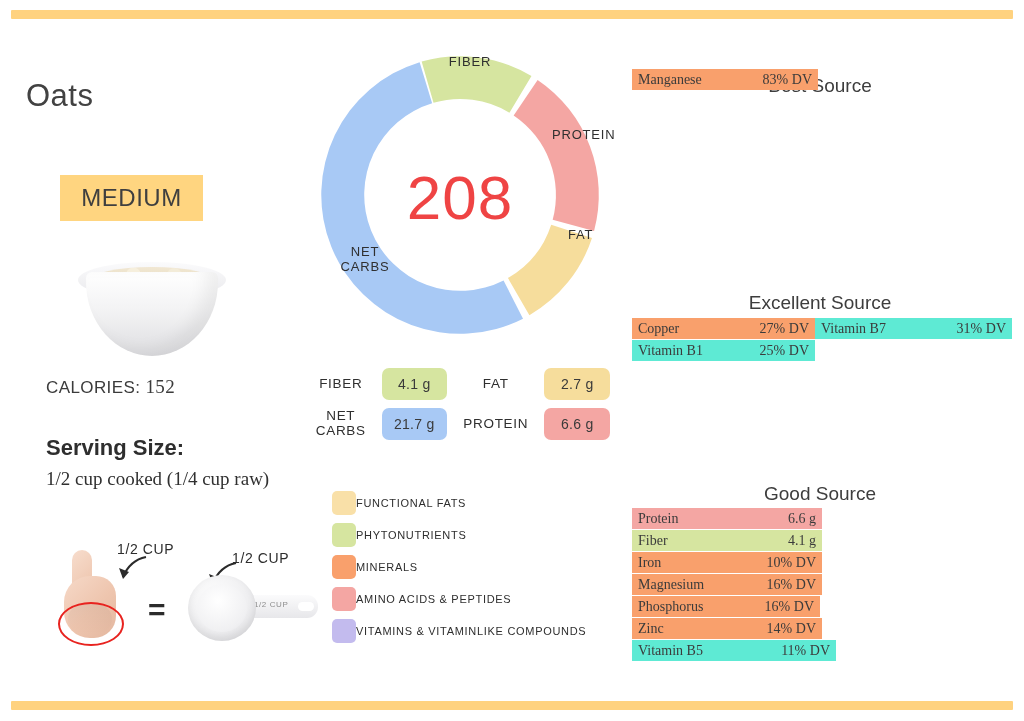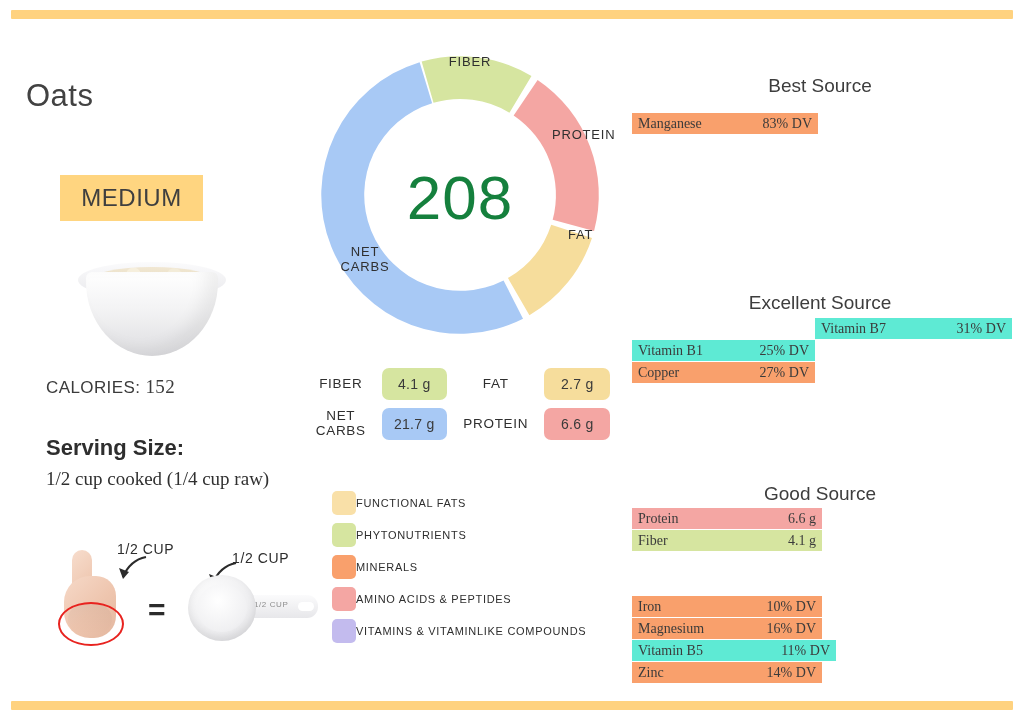--- a/index.html
+++ b/index.html
@@ -128,21 +128,21 @@
   }
   .arrow{position:absolute;}
 
   
   .donut-wrap{position:absolute;left:300px;top:30px;width:320px;height:330px;}
   .donut-center{
     position:absolute;left:0;top:0;width:320px;height:330px;
     display:flex;align-items:center;justify-content:center;
   }
   .donut-num{
-    font-size:62px;color:#15803d;font-weight:400;letter-spacing:1px;
+    font-size:62px;color:#ef4444;font-weight:400;letter-spacing:1px;
     transform:translateY(2px);
   }
   .seg-label{
     position:absolute;font-size:13px;letter-spacing:.8px;color:#2f2f2f;
     text-align:center;line-height:1.15;
   }
   .lbl-fiber{left:130px;top:25px;width:80px;}
   .lbl-protein{left:252px;top:98px;width:86px;text-align:left;}
   .lbl-fat{left:268px;top:198px;width:50px;text-align:left;}
   .lbl-netcarbs{left:28px;top:215px;width:74px;}
@@ -181,21 +181,21 @@
   .t-excellent{top:292px;}
   .t-good{top:483px;}
 
   .bar{
     position:absolute;height:21px;
     display:flex;align-items:center;justify-content:space-between;
     padding:0 6px;box-sizing:border-box;
     font-family:"Liberation Serif",serif;font-size:14px;color:#3b3b3b;
   }
   .bar .val{font-family:"Liberation Serif",serif;}
-  .m-mineral{background:#f9a06c;margin-top:44px;}
+  .m-mineral{background:#f9a06c;}
   .m-vitamin{background:#5eead4;}
   .m-protein{background:#f4a6a3;}
   .m-fiber{background:#d6e5a0;}
 </style>
 </head>
 <body>
 
 <div class="stage">
 
   <div class="rule top"></div>

